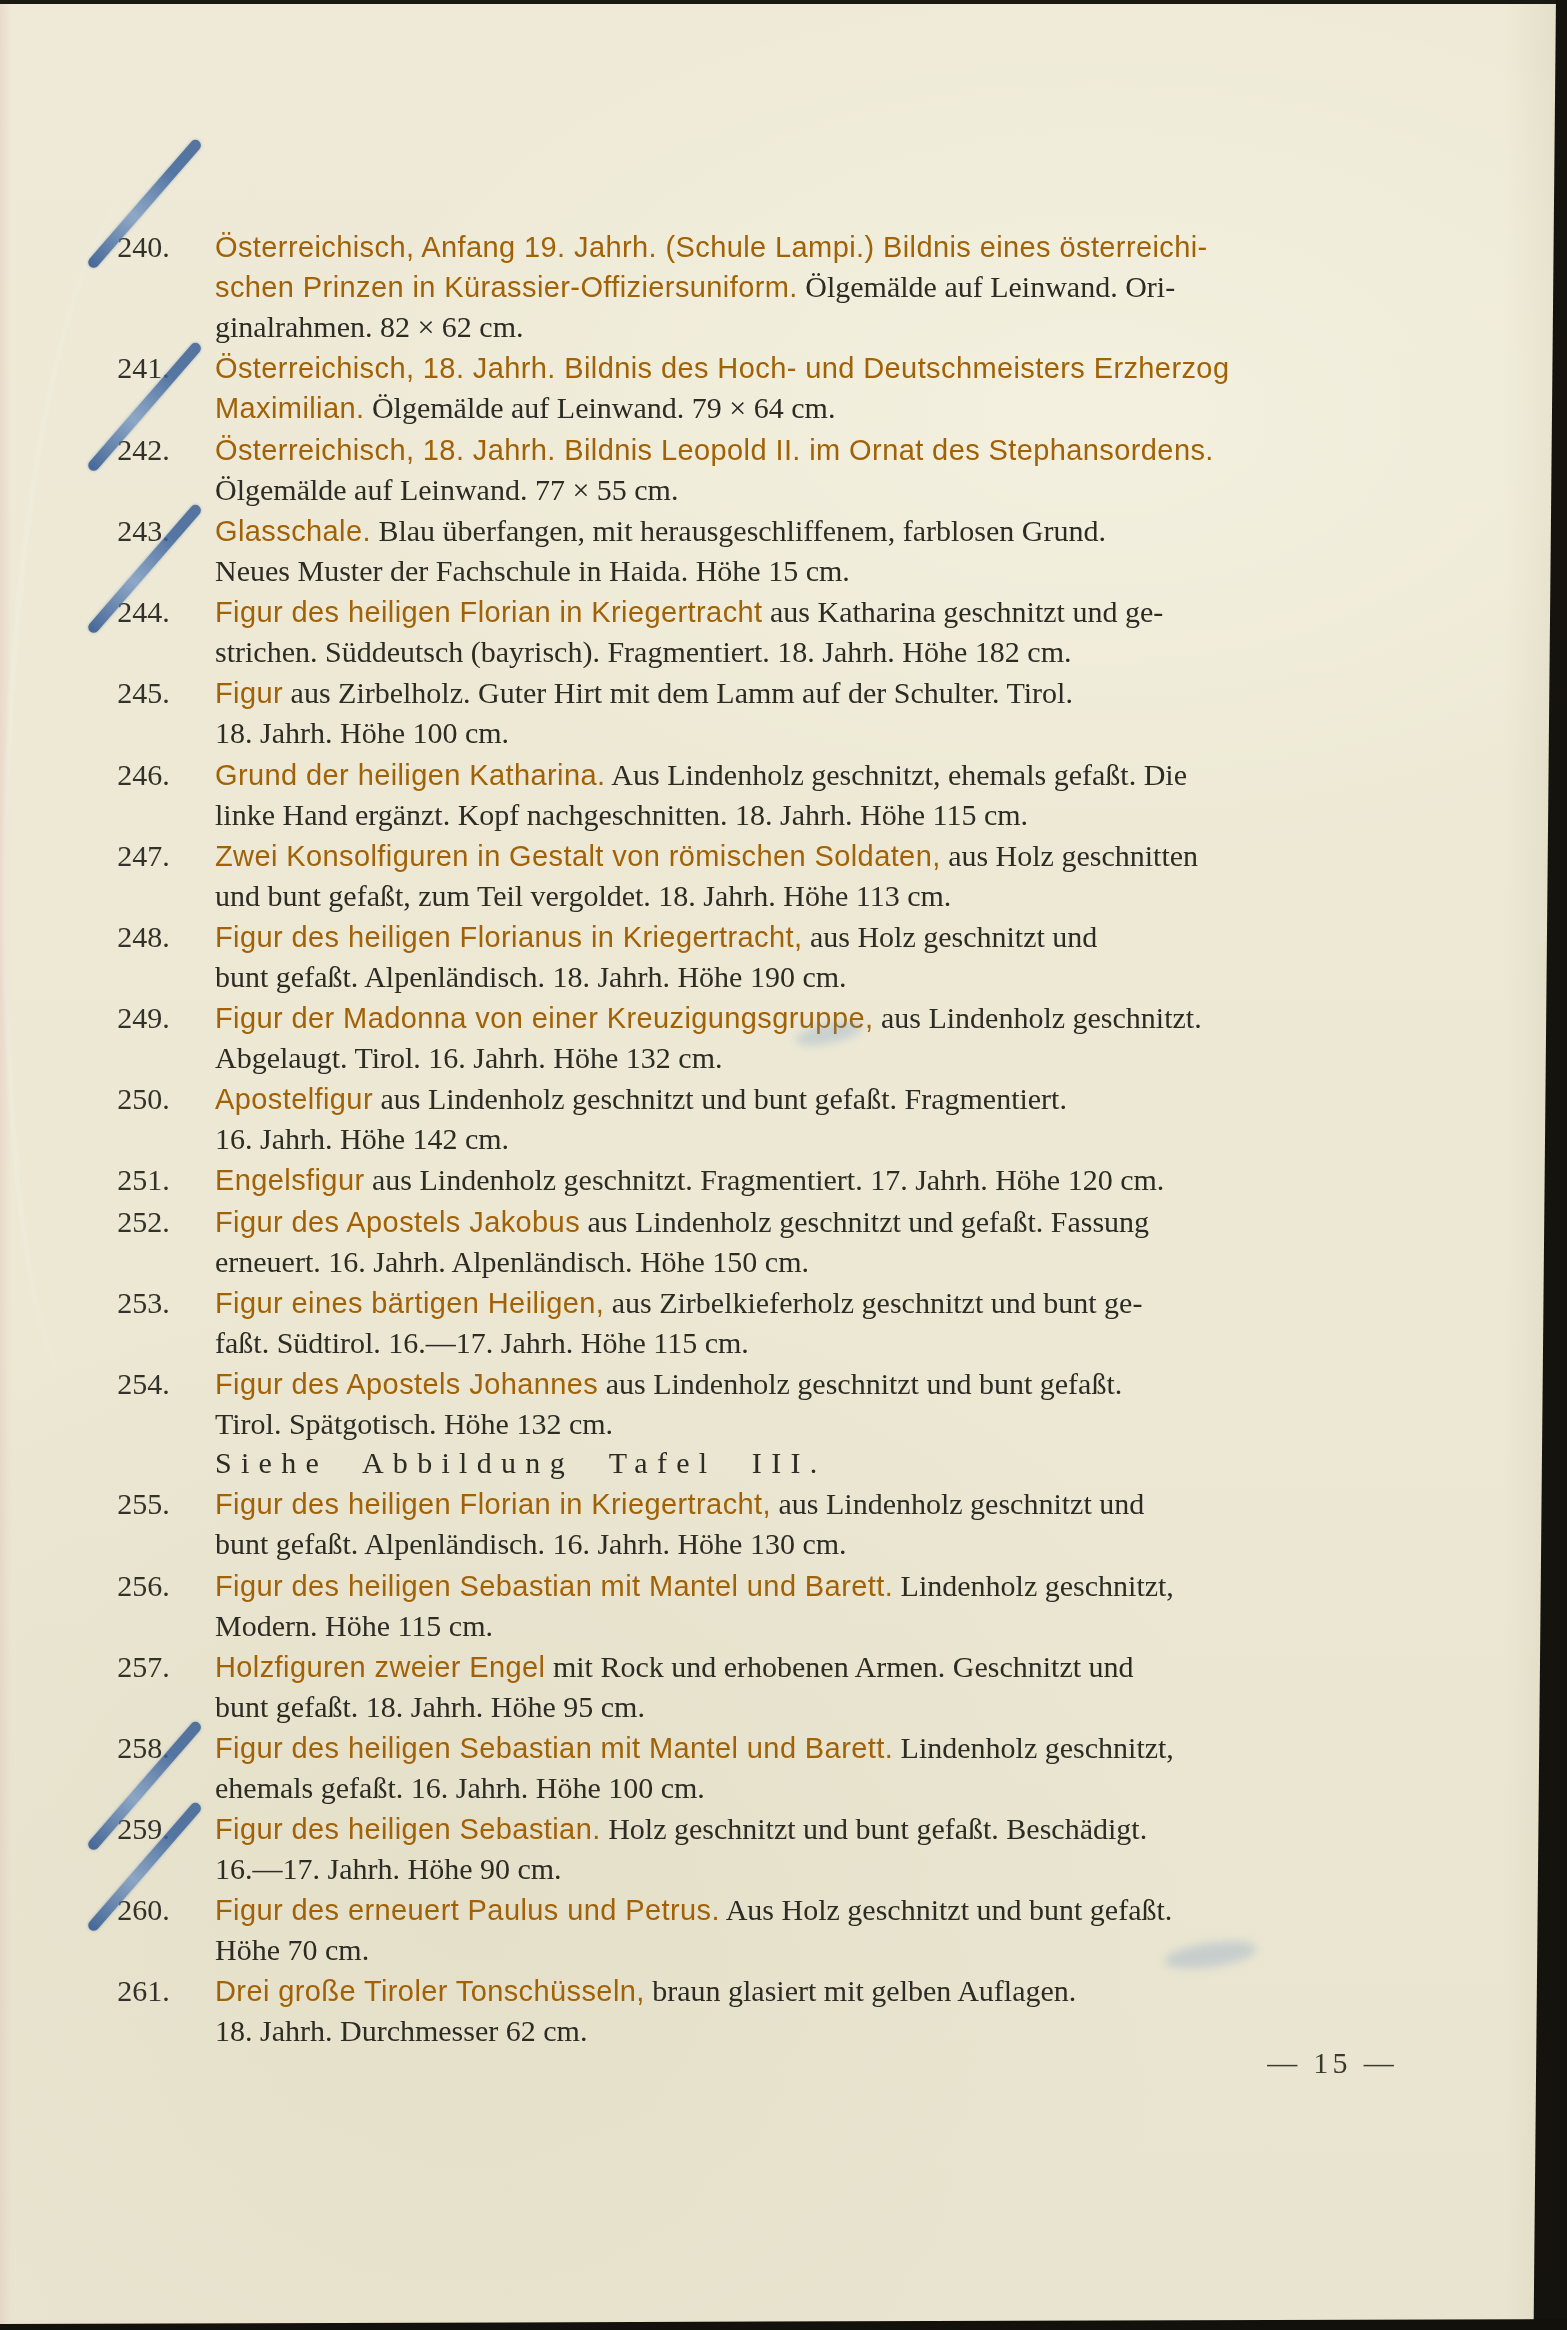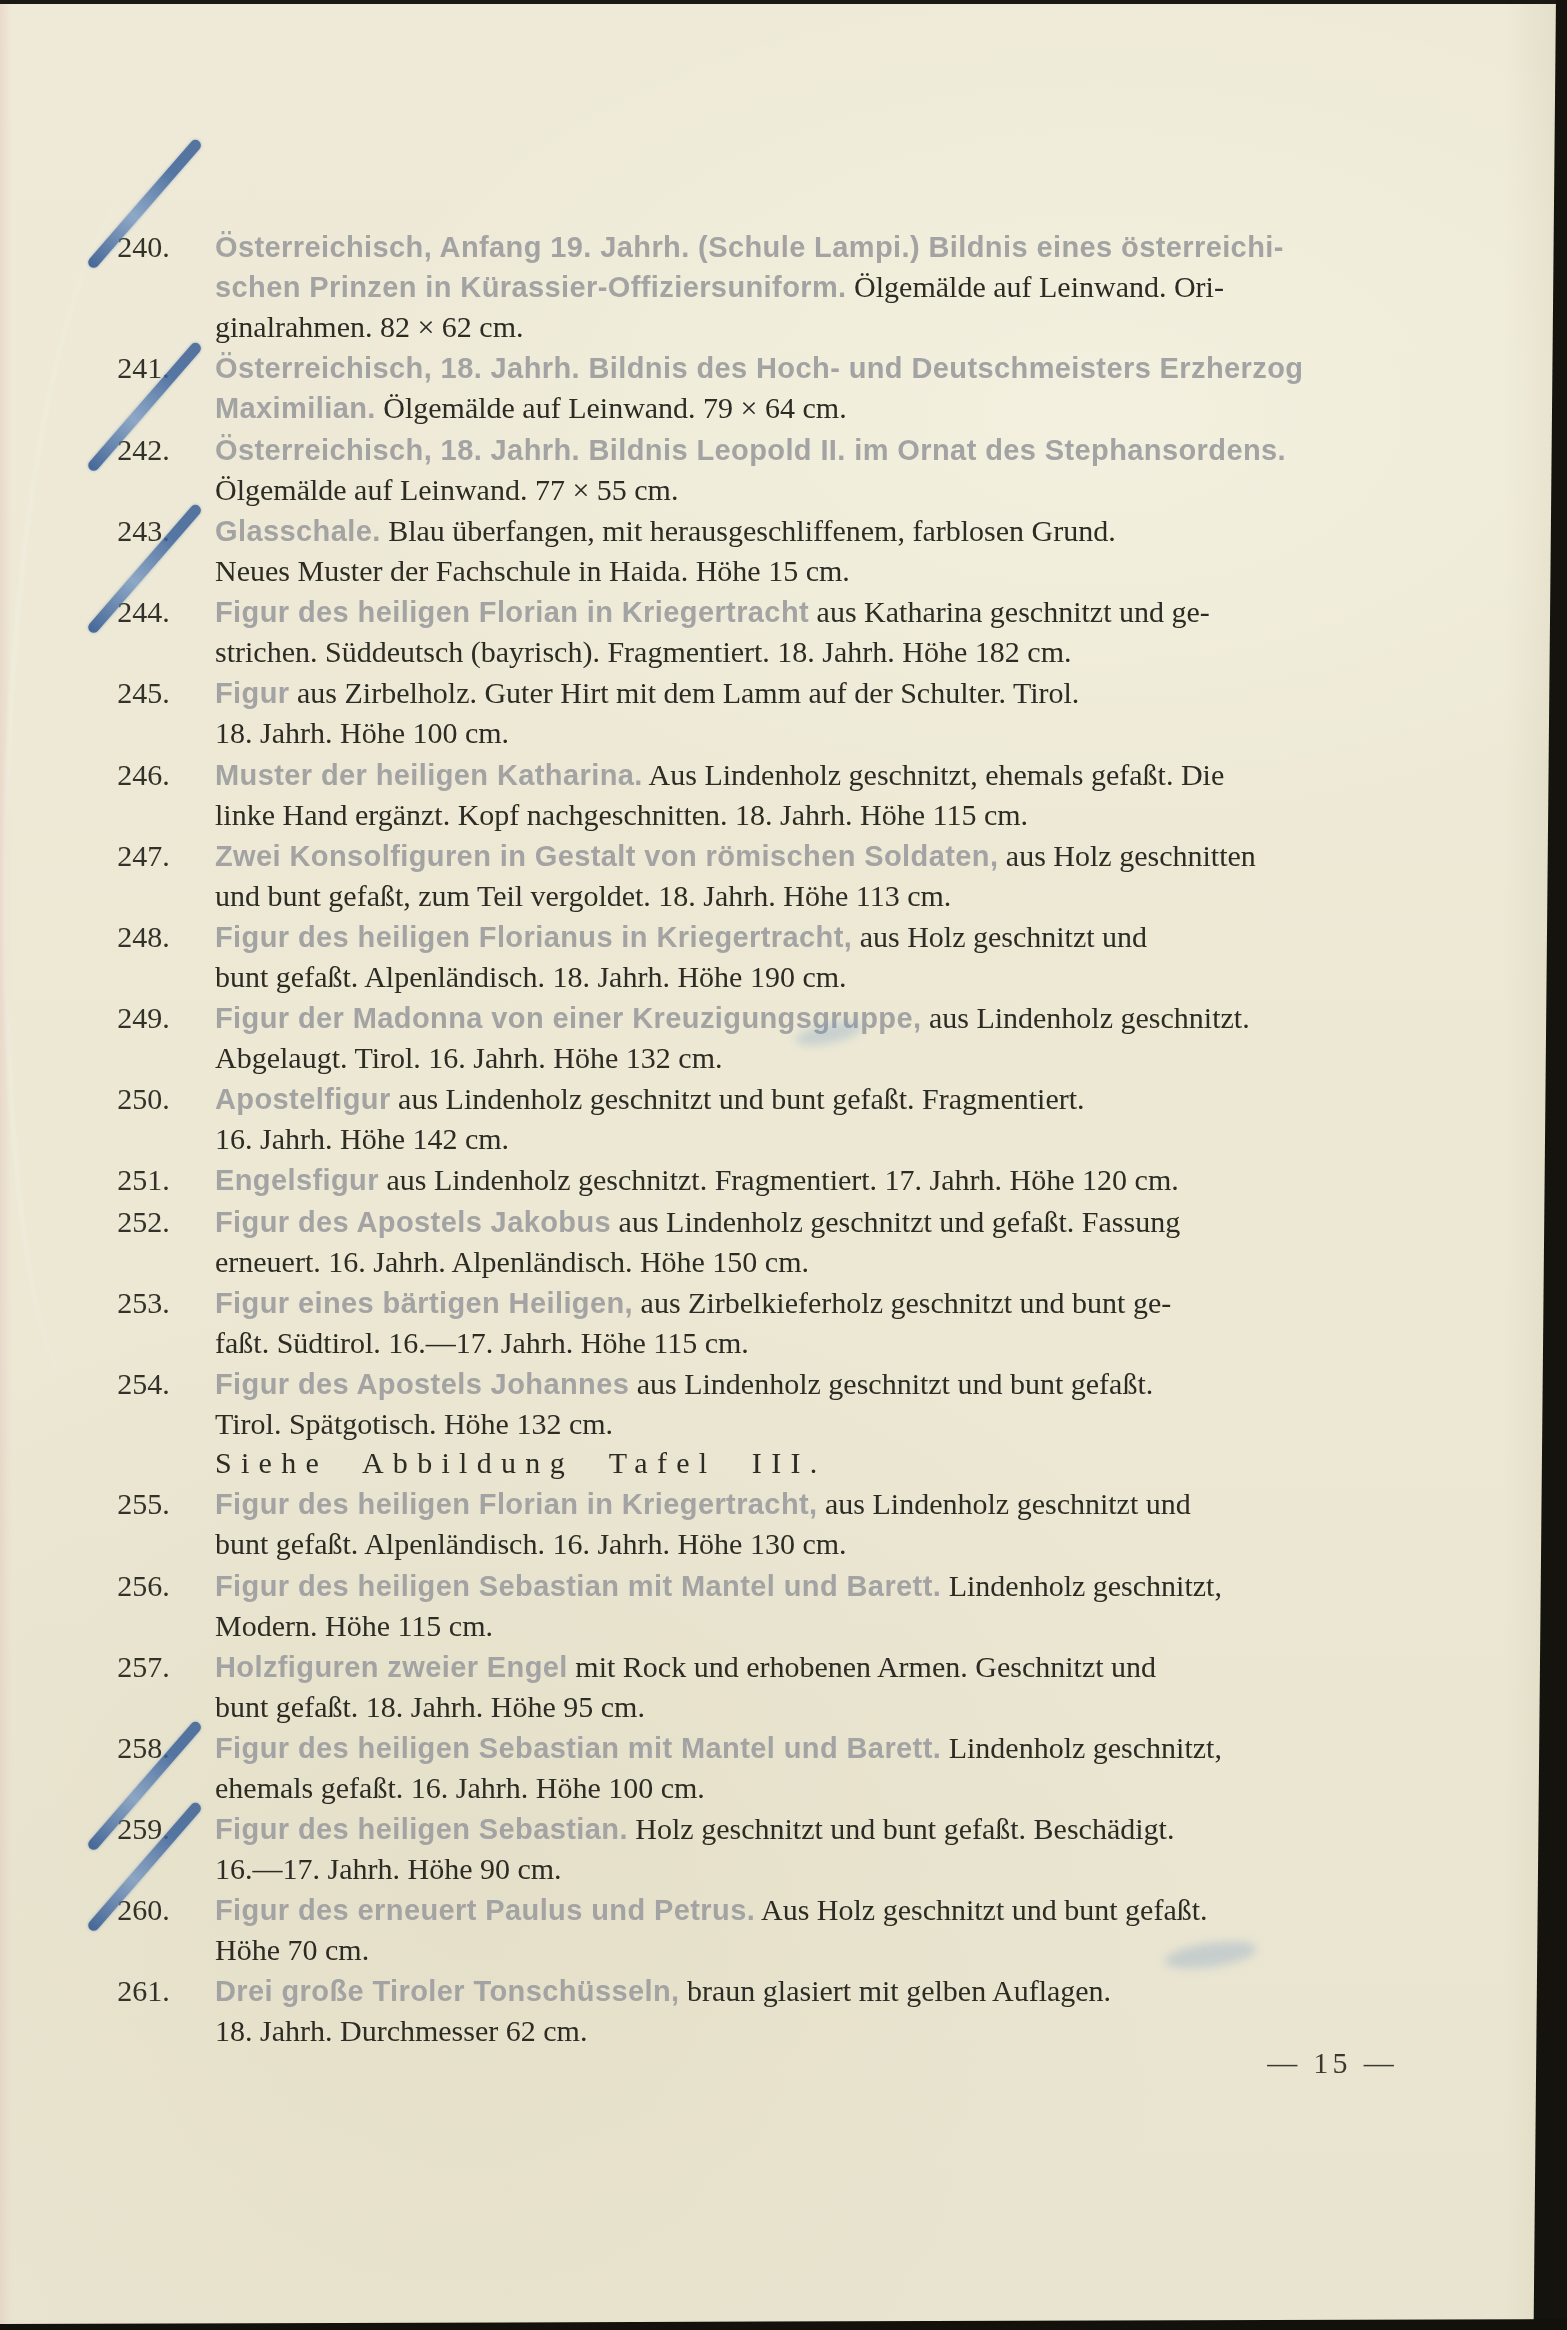--- a/index.html
+++ b/index.html
@@ -49,23 +49,23 @@
   .entry{margin:0 0 2.1px 0;padding-left:111px;text-indent:-111px;}
   .entry .num{
     position:relative;
     display:inline-block;width:79px;margin-right:32px;
     text-align:center;text-indent:0;
     font-family:"Liberation Serif", serif;
     color:#33322a;
   }
   .entry .body b{
     font-family:"Liberation Sans", sans-serif;
-    font-weight:700;
+    font-weight:400;
     font-size:29px;
-    color:#a3a3a3;
+    color:#a16207;
     letter-spacing:0.4px;
   }
   .entry .body span{font-family:"Liberation Serif", serif;}
   .entry .body .spaced{letter-spacing:9.3px;word-spacing:18.6px;font-family:Liberation Serif, serif;}
   
   .pencil-stroke{
     position:absolute;left:-14.3px;top:34px;
     width:166px;height:10.7px;border-radius:6.4px;
     background:linear-gradient(90deg,
        rgba(47,86,143,0.88) 0%, rgba(96,136,190,0.68) 40%,
@@ -105,21 +105,21 @@
   <div class="entry"><span class="num">241.</span><span class="body"><b>Österreichisch, 18. Jahrh. Bildnis des Hoch- und Deutschmeisters Erzherzog</b><br><b>Maximilian.</b><span> Ölgemälde auf Leinwand. 79 × 64 cm.</span></span></div>
 
   <div class="entry"><span class="num">242.<div class="pencil-stroke"></div></span><span class="body"><b>Österreichisch, 18. Jahrh. Bildnis Leopold II. im Ornat des Stephansordens.</b><br><span>Ölgemälde auf Leinwand. 77 × 55 cm.</span></span></div>
 
   <div class="entry"><span class="num">243.</span><span class="body"><b>Glasschale.</b><span> Blau überfangen, mit herausgeschliffenem, farblosen Grund.</span><br><span>Neues Muster der Fachschule in Haida. Höhe 15 cm.</span></span></div>
 
   <div class="entry"><span class="num">244.<div class="pencil-stroke"></div></span><span class="body"><b>Figur des heiligen Florian in Kriegertracht</b><span> aus Katharina geschnitzt und ge-</span><br><span>strichen. Süddeutsch (bayrisch). Fragmentiert. 18. Jahrh. Höhe 182 cm.</span></span></div>
 
   <div class="entry"><span class="num">245.</span><span class="body"><b>Figur</b><span> aus Zirbelholz. Guter Hirt mit dem Lamm auf der Schulter. Tirol.</span><br><span>18. Jahrh.  Höhe 100 cm.</span></span></div>
 
-  <div class="entry"><span class="num">246.</span><span class="body"><b>Muster der heiligen Katharina.</b><span> Aus Lindenholz geschnitzt, ehemals gefaßt. Die</span><br><span>linke Hand ergänzt. Kopf nachgeschnitten. 18. Jahrh. Höhe 115 cm.</span></span></div>
+  <div class="entry"><span class="num">246.</span><span class="body"><b>Grund der heiligen Katharina.</b><span> Aus Lindenholz geschnitzt, ehemals gefaßt. Die</span><br><span>linke Hand ergänzt. Kopf nachgeschnitten. 18. Jahrh. Höhe 115 cm.</span></span></div>
 
   <div class="entry"><span class="num">247.</span><span class="body"><b>Zwei Konsolfiguren in Gestalt von römischen Soldaten,</b><span> aus Holz geschnitten</span><br><span>und bunt gefaßt, zum Teil vergoldet. 18. Jahrh. Höhe 113 cm.</span></span></div>
 
   <div class="entry"><span class="num">248.</span><span class="body"><b>Figur des heiligen Florianus in Kriegertracht,</b><span> aus Holz geschnitzt und</span><br><span>bunt gefaßt. Alpenländisch. 18. Jahrh. Höhe 190 cm.</span></span></div>
 
   <div class="entry"><span class="num">249.</span><span class="body"><b>Figur der Madonna von einer Kreuzigungsgruppe,</b><span> aus Lindenholz geschnitzt.</span><br><span>Abgelaugt. Tirol. 16. Jahrh. Höhe 132 cm.</span></span></div>
 
   <div class="entry"><span class="num">250.</span><span class="body"><b>Apostelfigur</b><span> aus Lindenholz geschnitzt und bunt gefaßt.  Fragmentiert.</span><br><span>16. Jahrh.  Höhe 142 cm.</span></span></div>
 
   <div class="entry"><span class="num">251.</span><span class="body"><b>Engelsfigur</b><span> aus Lindenholz geschnitzt. Fragmentiert. 17. Jahrh. Höhe 120 cm.</span></span></div>

